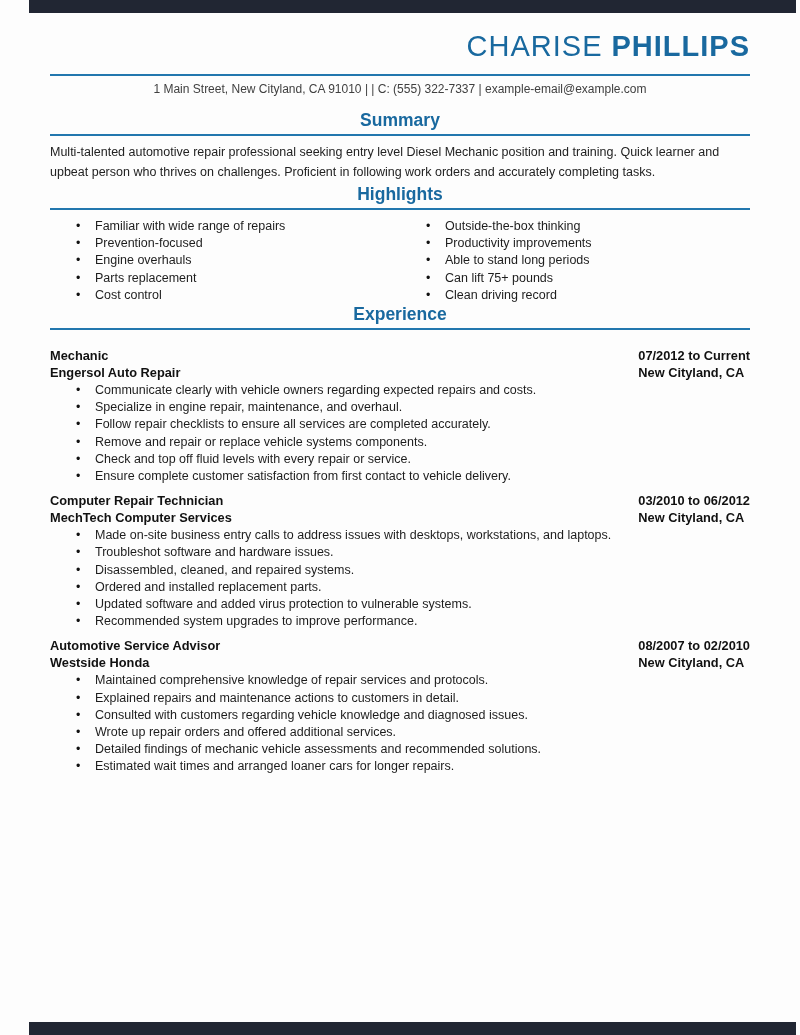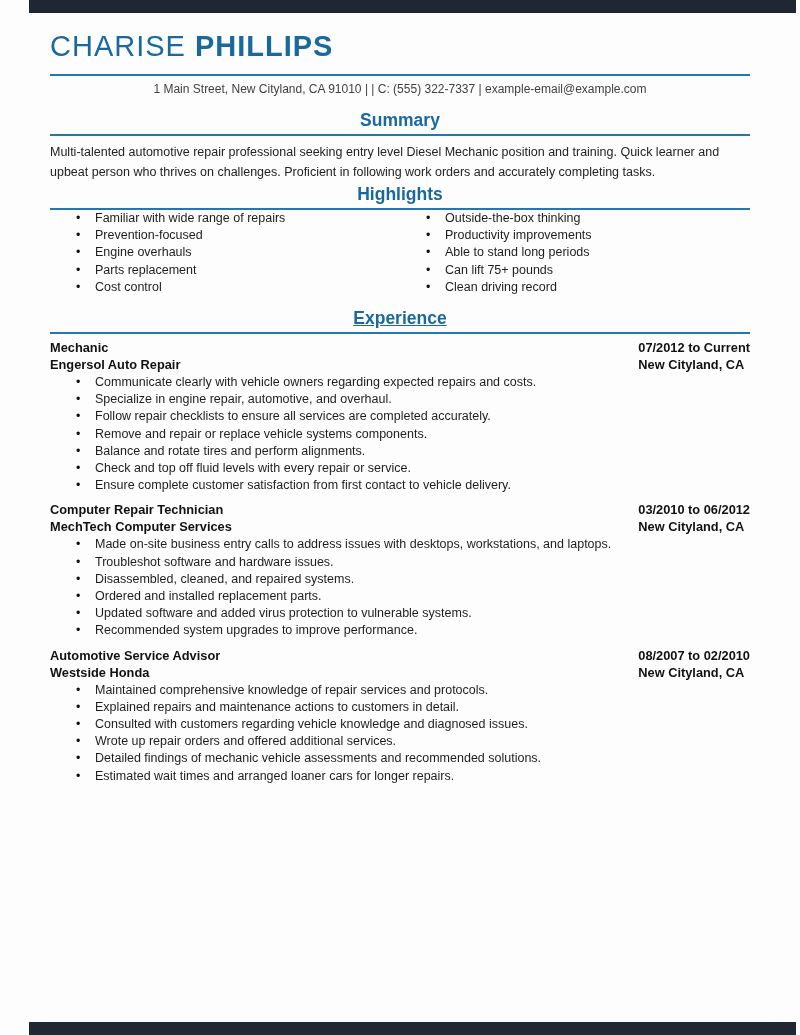--- a/index.html
+++ b/index.html
@@ -14,41 +14,41 @@
     background:#fdfdfd;
     font-family:"Liberation Sans","DejaVu Sans",sans-serif;
     color:var(--text);
     position:relative;
     overflow:hidden;
   }
   .edge-bar{position:absolute;left:29px;right:4px;height:13px;background:var(--bar);}
   .edge-bar.top{top:0;}
   .edge-bar.bottom{bottom:0;}
   .content{position:absolute;left:50px;right:50px;top:0;}
-  .name{margin-top:31px;text-align:left;font-size:29px;line-height:31px;color:var(--accent);letter-spacing:1px;}
+  .name{margin-top:31px;text-align:right;font-size:29px;line-height:31px;color:var(--accent);letter-spacing:1px;}
   .name .first{font-weight:400;}
   .name .last{font-weight:700;margin-left:9px;}
   .rule{margin-top:12px;height:0;border-top:2.5px solid var(--rule);}
   .contact{margin-top:6px;text-align:center;font-size:12px;line-height:15px;color:#404040;}
   .section-head{
     text-align:center;font-size:17.5px;line-height:20px;font-weight:700;
     color:var(--accent);padding-bottom:4px;border-bottom:2.5px solid var(--rule);
   }
   .head-summary{margin-top:13px;}
   .head-highlights{margin-top:2px;}
-  .head-experience{margin-top:12px;text-decoration:underline;}
+  .head-experience{}
   .summary-text{margin-top:6px;font-size:12.5px;line-height:20px;color:#222;}
   ul.blist{margin:0;padding:0;list-style:none;}
   ul.blist li{position:relative;padding-left:45px;font-size:12.5px;line-height:17.2px;color:#1d1d1d;}
   ul.blist li::before{content:"\2022";position:absolute;left:26px;top:0;color:#111;}
-  .highlights{display:flex;margin-top:0;}
+  .highlights{display:flex;margin-top:8px;}
   .hl-col{width:50%;}
   .jobs{margin-top:5px;}
   .job{margin-top:7px;}
-  .job:first-child{margin-top:5px;}
+  .job:first-child{margin-top:17px;}
   .job-head{display:flex;justify-content:space-between;font-weight:700;font-size:12.8px;line-height:17px;color:#111;}
   .job-right{text-align:left;white-space:nowrap;}
   .job ul.blist{margin-top:1px;}
 </style>
 </head>
 <body>
 
 <div class="edge-bar top"></div>
 
 <div class="content">
@@ -90,24 +90,23 @@
         <div>Mechanic</div>
         <div>Engersol Auto Repair</div>
       </div>
       <div class="job-right">
         <div>07/2012 to Current</div>
         <div>New Cityland, CA</div>
       </div>
     </div>
     <ul class="blist">
           <li>Communicate clearly with vehicle owners regarding expected repairs and costs.</li>
-          <li>Specialize in engine repair, automotive, and overhaul.</li>
+          <li>Specialize in engine repair, maintenance, and overhaul.</li>
           <li>Follow repair checklists to ensure all services are completed accurately.</li>
           <li>Remove and repair or replace vehicle systems components.</li>
-          <li>Balance and rotate tires and perform alignments.</li>
           <li>Check and top off fluid levels with every repair or service.</li>
           <li>Ensure complete customer satisfaction from first contact to vehicle delivery.</li>
         </ul>
   </div>
 
   <div class="job">
     <div class="job-head">
       <div class="job-left">
         <div>Computer Repair Technician</div>
         <div>MechTech Computer Services</div>

